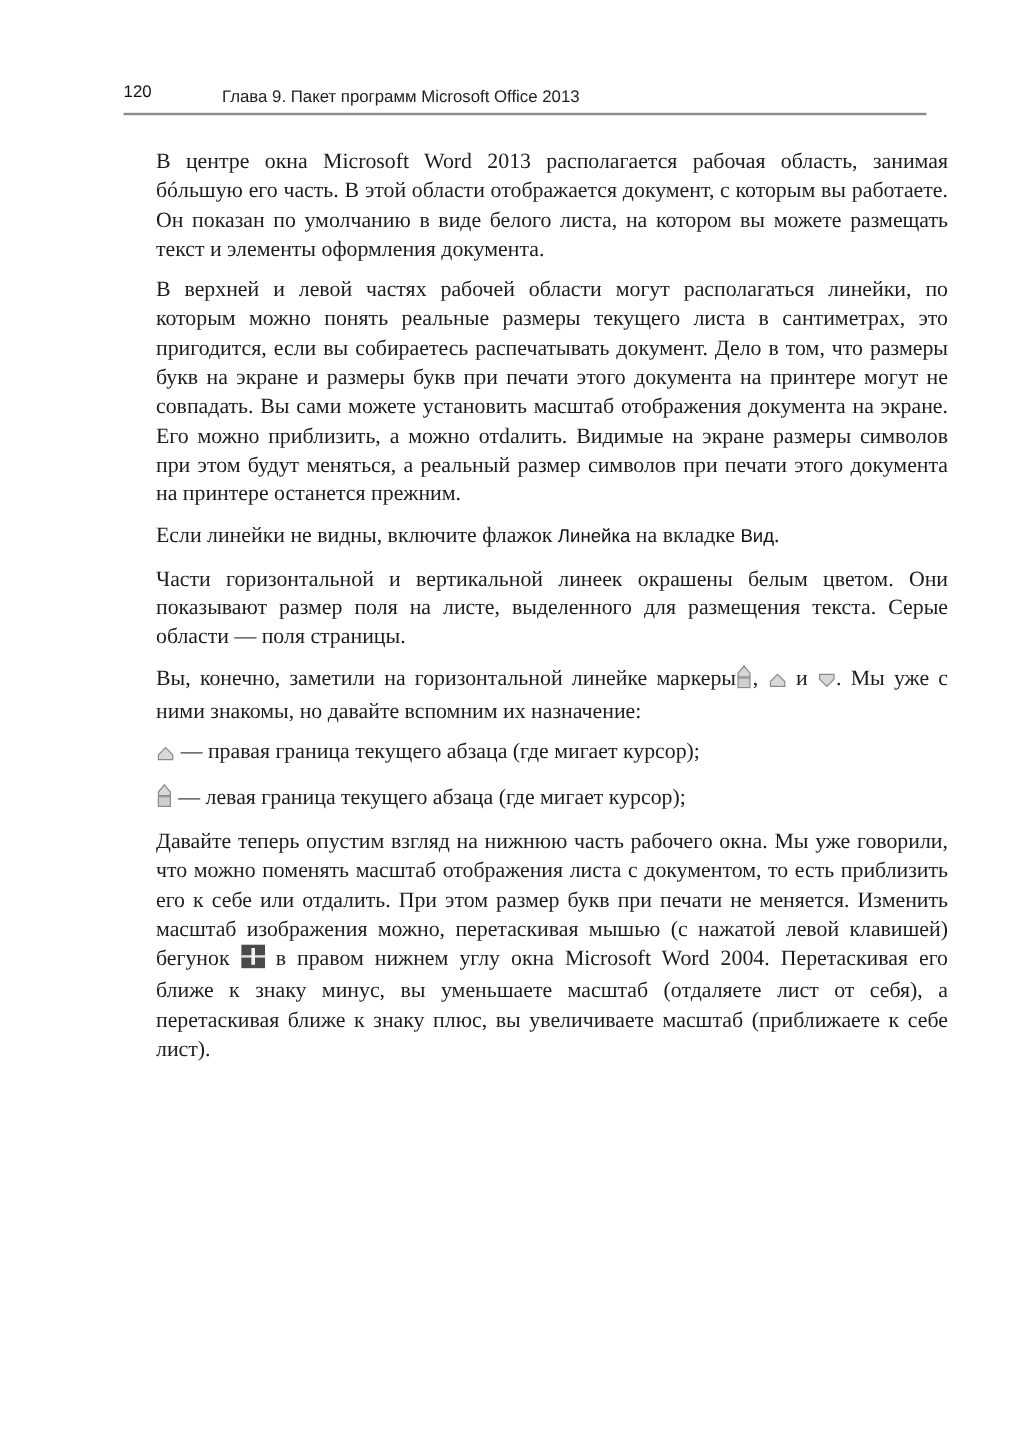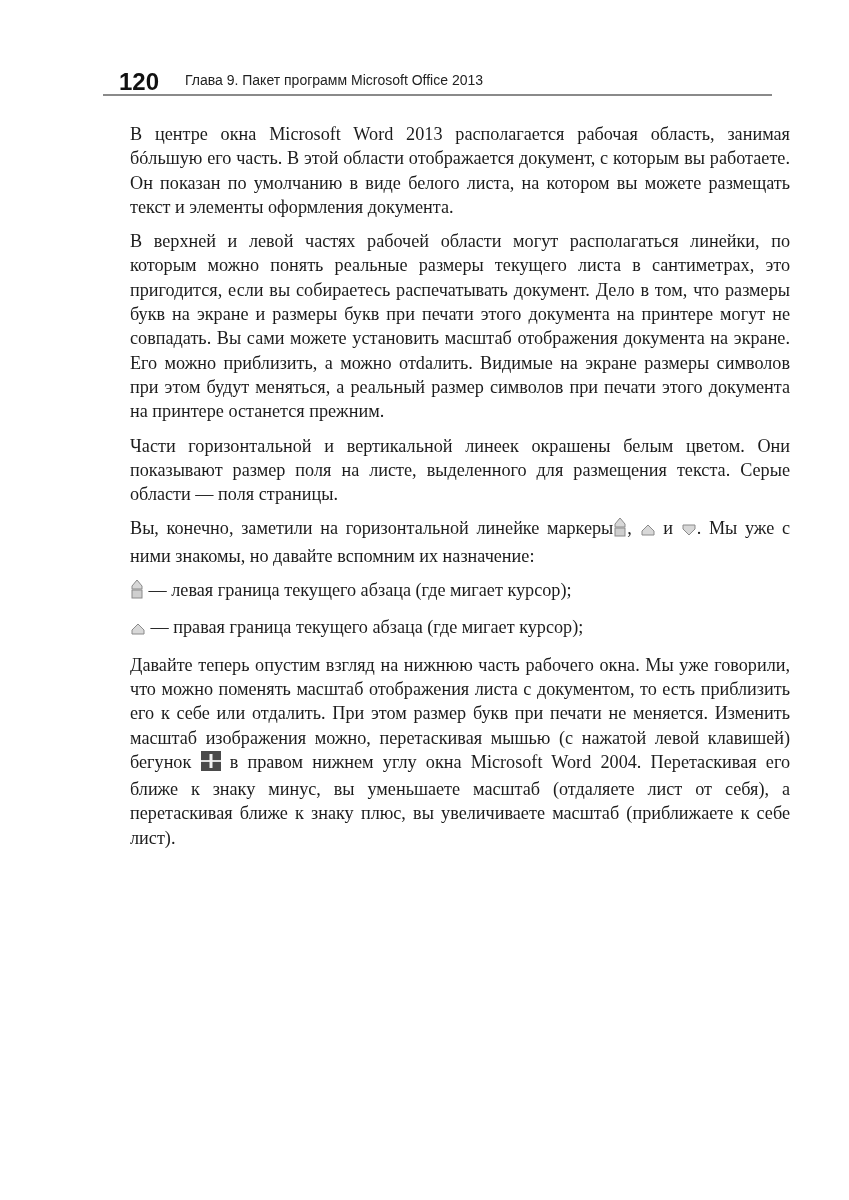--- a/index.html
+++ b/index.html
@@ -1,53 +1,54 @@
 <!DOCTYPE html>
 <html><head>
 <meta charset="utf-8">
 <style>
   html, body { margin: 0; padding: 0; background: #ffffff; }
   body { width: 849px; height: 1200px; position: relative; overflow: hidden; color: #1e1e1e; }
   .header { position: absolute; left: 103px; top: 66px; width: 669px; height: 28px; border-bottom: 2px solid #8a8a8a; }
-  .page-num { position: absolute; left: 0; top: 2px; font-family: "Liberation Sans", sans-serif; font-weight: bold; font-size: 24px; color: #111; margin-left: 16px; }
+  .page-num { position: absolute; left: 0; top: 2px; font-family: "Liberation Sans", sans-serif; font-weight: normal; font-size: 14px; color: #111; }
   .running-title { position: absolute; left: 82px; top: 6px; font-family: "Liberation Sans", sans-serif; font-size: 14px; color: #222; }
   .content { position: absolute; left: 113px; top: 122px; width: 660px; font-family: "Liberation Serif", serif; font-size: 18.2px; line-height: 24.3px; color: #1c1c1c; margin-left: 17px; }
   .content p { margin: 0 0 10px 0; text-align: justify; hyphens: manual; }
   .ui-term { font-family: "Liberation Sans", sans-serif; font-size: 15.5px; color: #111; }
   .icon { display: inline-block; vertical-align: -3px; }
   .bullet { margin: 0 0 10px 0; }
 </style>
 </head>
 <body>
 
 <div class="header">
   <span class="page-num">120</span>
   <span class="running-title">Глава 9.  Пакет программ Microsoft Office 2013</span>
 </div>
 
 <div class="content">
   <p>В центре окна Microsoft Word 2013 располагается рабочая область, занимая бóльшую его часть. В этой области отображается документ, с которым вы работаете. Он показан по умолчанию в виде белого листа, на котором вы можете размещать текст и элементы оформления документа.</p>
   <p>В верхней и левой частях рабочей области могут располагаться линейки, по которым можно понять реальные размеры текущего листа в сантиметрах, это пригодится, если вы собираетесь распечатывать документ. Дело в том, что размеры букв на экране и размеры букв при печати этого документа на принтере могут не совпадать. Вы сами можете установить масштаб отображения документа на экране. Его можно приблизить, а можно от­dалить. Видимые на экране размеры символов при этом будут меняться, а реальный размер символов при печати этого документа на принтере останется прежним.</p>
+  <p><span>Если линейки не видны, включите флажок </span><span class="ui-term">Линейка</span><span> на вкладке </span><span class="ui-term">Вид</span><span>.</span></p>
   <p>Части горизонтальной и вертикальной линеек окрашены белым цветом. Они  показывают размер поля на листе, выделенного для размещения текста. Серые области — поля страницы.</p>
   <p><span>Вы, конечно, заметили на горизонтальной линейке маркеры</span><span class="icon"><svg width="14" height="20" viewBox="0 0 14 20">
           <path d="M7 1 L12 7 L12 10 L2 10 L2 7 Z" fill="#d8d8d8" stroke="#8a8a8a"></path>
           <rect x="2" y="11" width="10" height="8" fill="#cfcfcf" stroke="#8a8a8a"></rect>
         </svg></span><span>, </span><span class="icon"><svg width="16" height="14" viewBox="0 0 16 14">
           <path d="M8 2 L14 8 L14 12 L2 12 L2 8 Z" fill="#d8d8d8" stroke="#8a8a8a"></path>
         </svg></span><span> и </span><span class="icon"><svg width="16" height="14" viewBox="0 0 16 14">
           <path d="M2 2 L14 2 L14 6 L8 12 L2 6 Z" fill="#d8d8d8" stroke="#8a8a8a"></path>
         </svg></span><span>. Мы уже с ними знакомы, но давайте вспомним их назначение:</span></p>
 
+  <div class="bullet"><span class="icon"><svg width="16" height="14" viewBox="0 0 16 14">
+          <path d="M8 2 L14 8 L14 12 L2 12 L2 8 Z" fill="#d8d8d8" stroke="#8a8a8a"></path>
+        </svg></span><span> — правая граница текущего абзаца (где мигает курсор);</span></div>
   <div class="bullet"><span class="icon"><svg width="14" height="20" viewBox="0 0 14 20">
           <path d="M7 1 L12 7 L12 10 L2 10 L2 7 Z" fill="#d8d8d8" stroke="#8a8a8a"></path>
           <rect x="2" y="11" width="10" height="8" fill="#cfcfcf" stroke="#8a8a8a"></rect>
         </svg></span><span> — левая граница текущего абзаца (где мигает курсор);</span></div>
-  <div class="bullet"><span class="icon"><svg width="16" height="14" viewBox="0 0 16 14">
-          <path d="M8 2 L14 8 L14 12 L2 12 L2 8 Z" fill="#d8d8d8" stroke="#8a8a8a"></path>
-        </svg></span><span> — правая граница текущего абзаца (где мигает курсор);</span></div>
 
 
   <p><span>Давайте теперь опустим взгляд на нижнюю часть рабочего окна. Мы уже говорили, что можно поменять масштаб отображения листа с документом, то есть приблизить его к себе или отдалить. При этом размер букв при пе­чати не меняется. Изменить масштаб изображения можно, перетаскивая мышью (с нажатой левой клавишей) бегунок </span><span class="icon"><svg width="20" height="20" viewBox="0 0 20 20">
           <rect x="0" y="0" width="20" height="20" fill="#4a4a4a"></rect>
           <rect x="0" y="9" width="20" height="2" fill="#e0e0e0"></rect>
           <rect x="8.5" y="3" width="3" height="14" fill="#f2f2f2"></rect>
         </svg></span><span> в правом нижнем углу окна Microsoft Word 2004. Перетаскивая его ближе к знаку минус, вы уменьшаете масштаб (отдаляете лист от себя), а перетаскивая ближе к знаку плюс, вы увеличиваете масштаб (приближаете к себе лист).</span></p>
 </div>
 
 </body></html>

